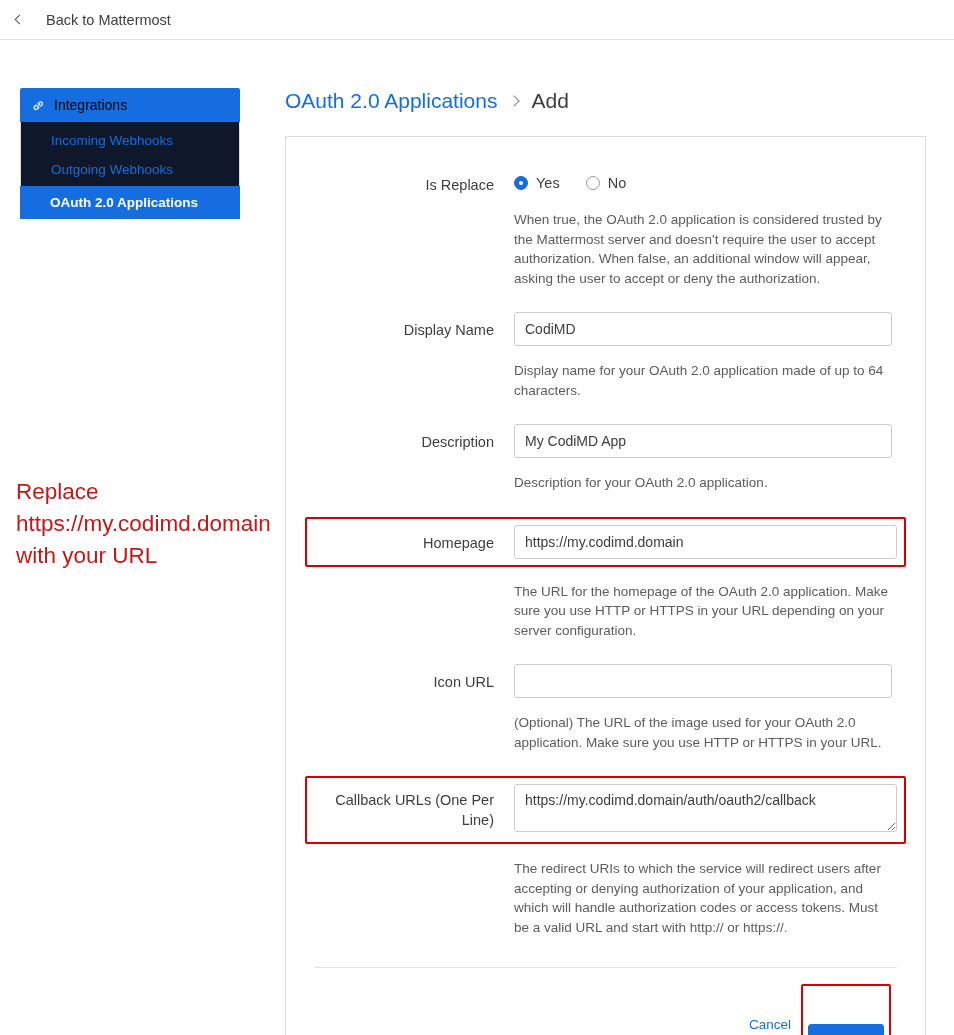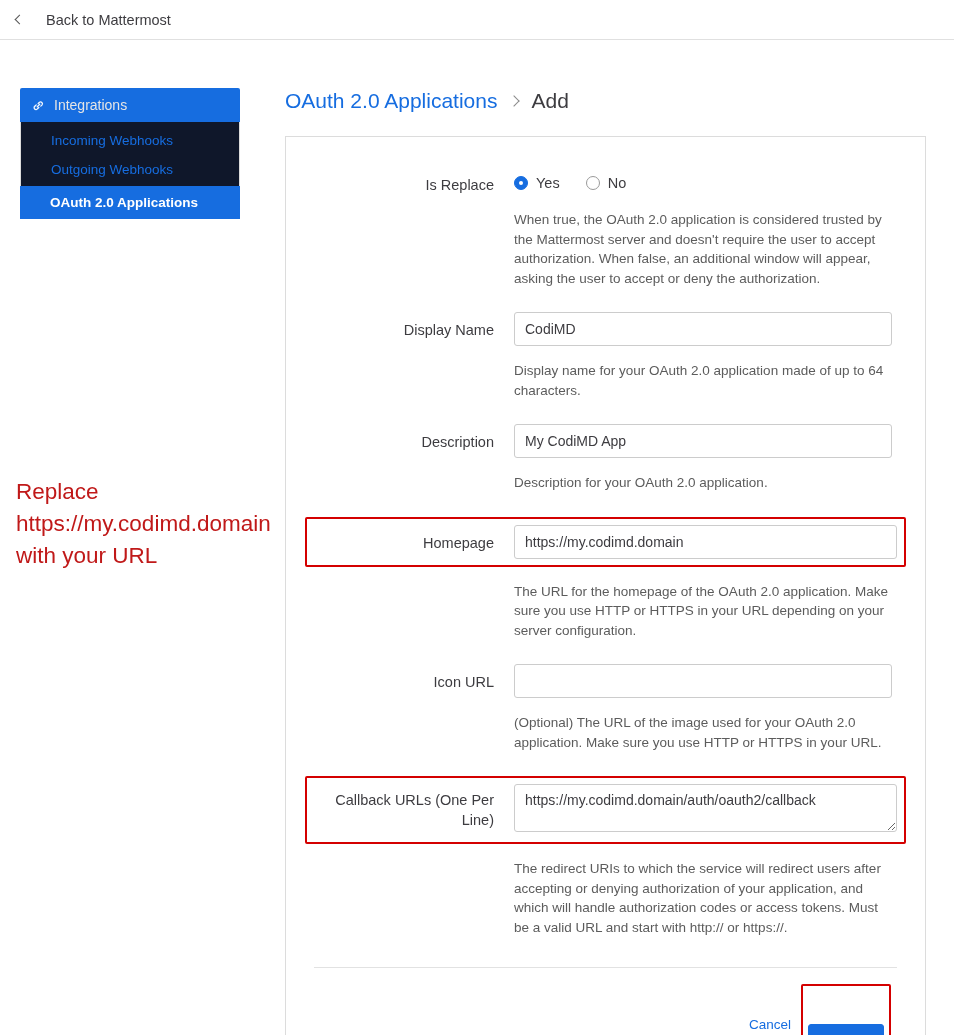--- a/index.html
+++ b/index.html
@@ -44,21 +44,21 @@
     display: flex;
     padding-top: 48px;
   }
   .sidebar {
     width: 220px;
     margin-left: 20px;
     flex: 0 0 220px;
   }
   .side-header {
     background: #166de0;
-    color: #e5e5e5;
+    color: #000000;
     font-size: 14px;
     padding: 9px 12px;
     display: flex;
     align-items: center;
     gap: 9px;
     border-radius: 2px 2px 0 0;
   }
   .link-icon {
     display: inline-block;
     width: 13px; height: 13px;

